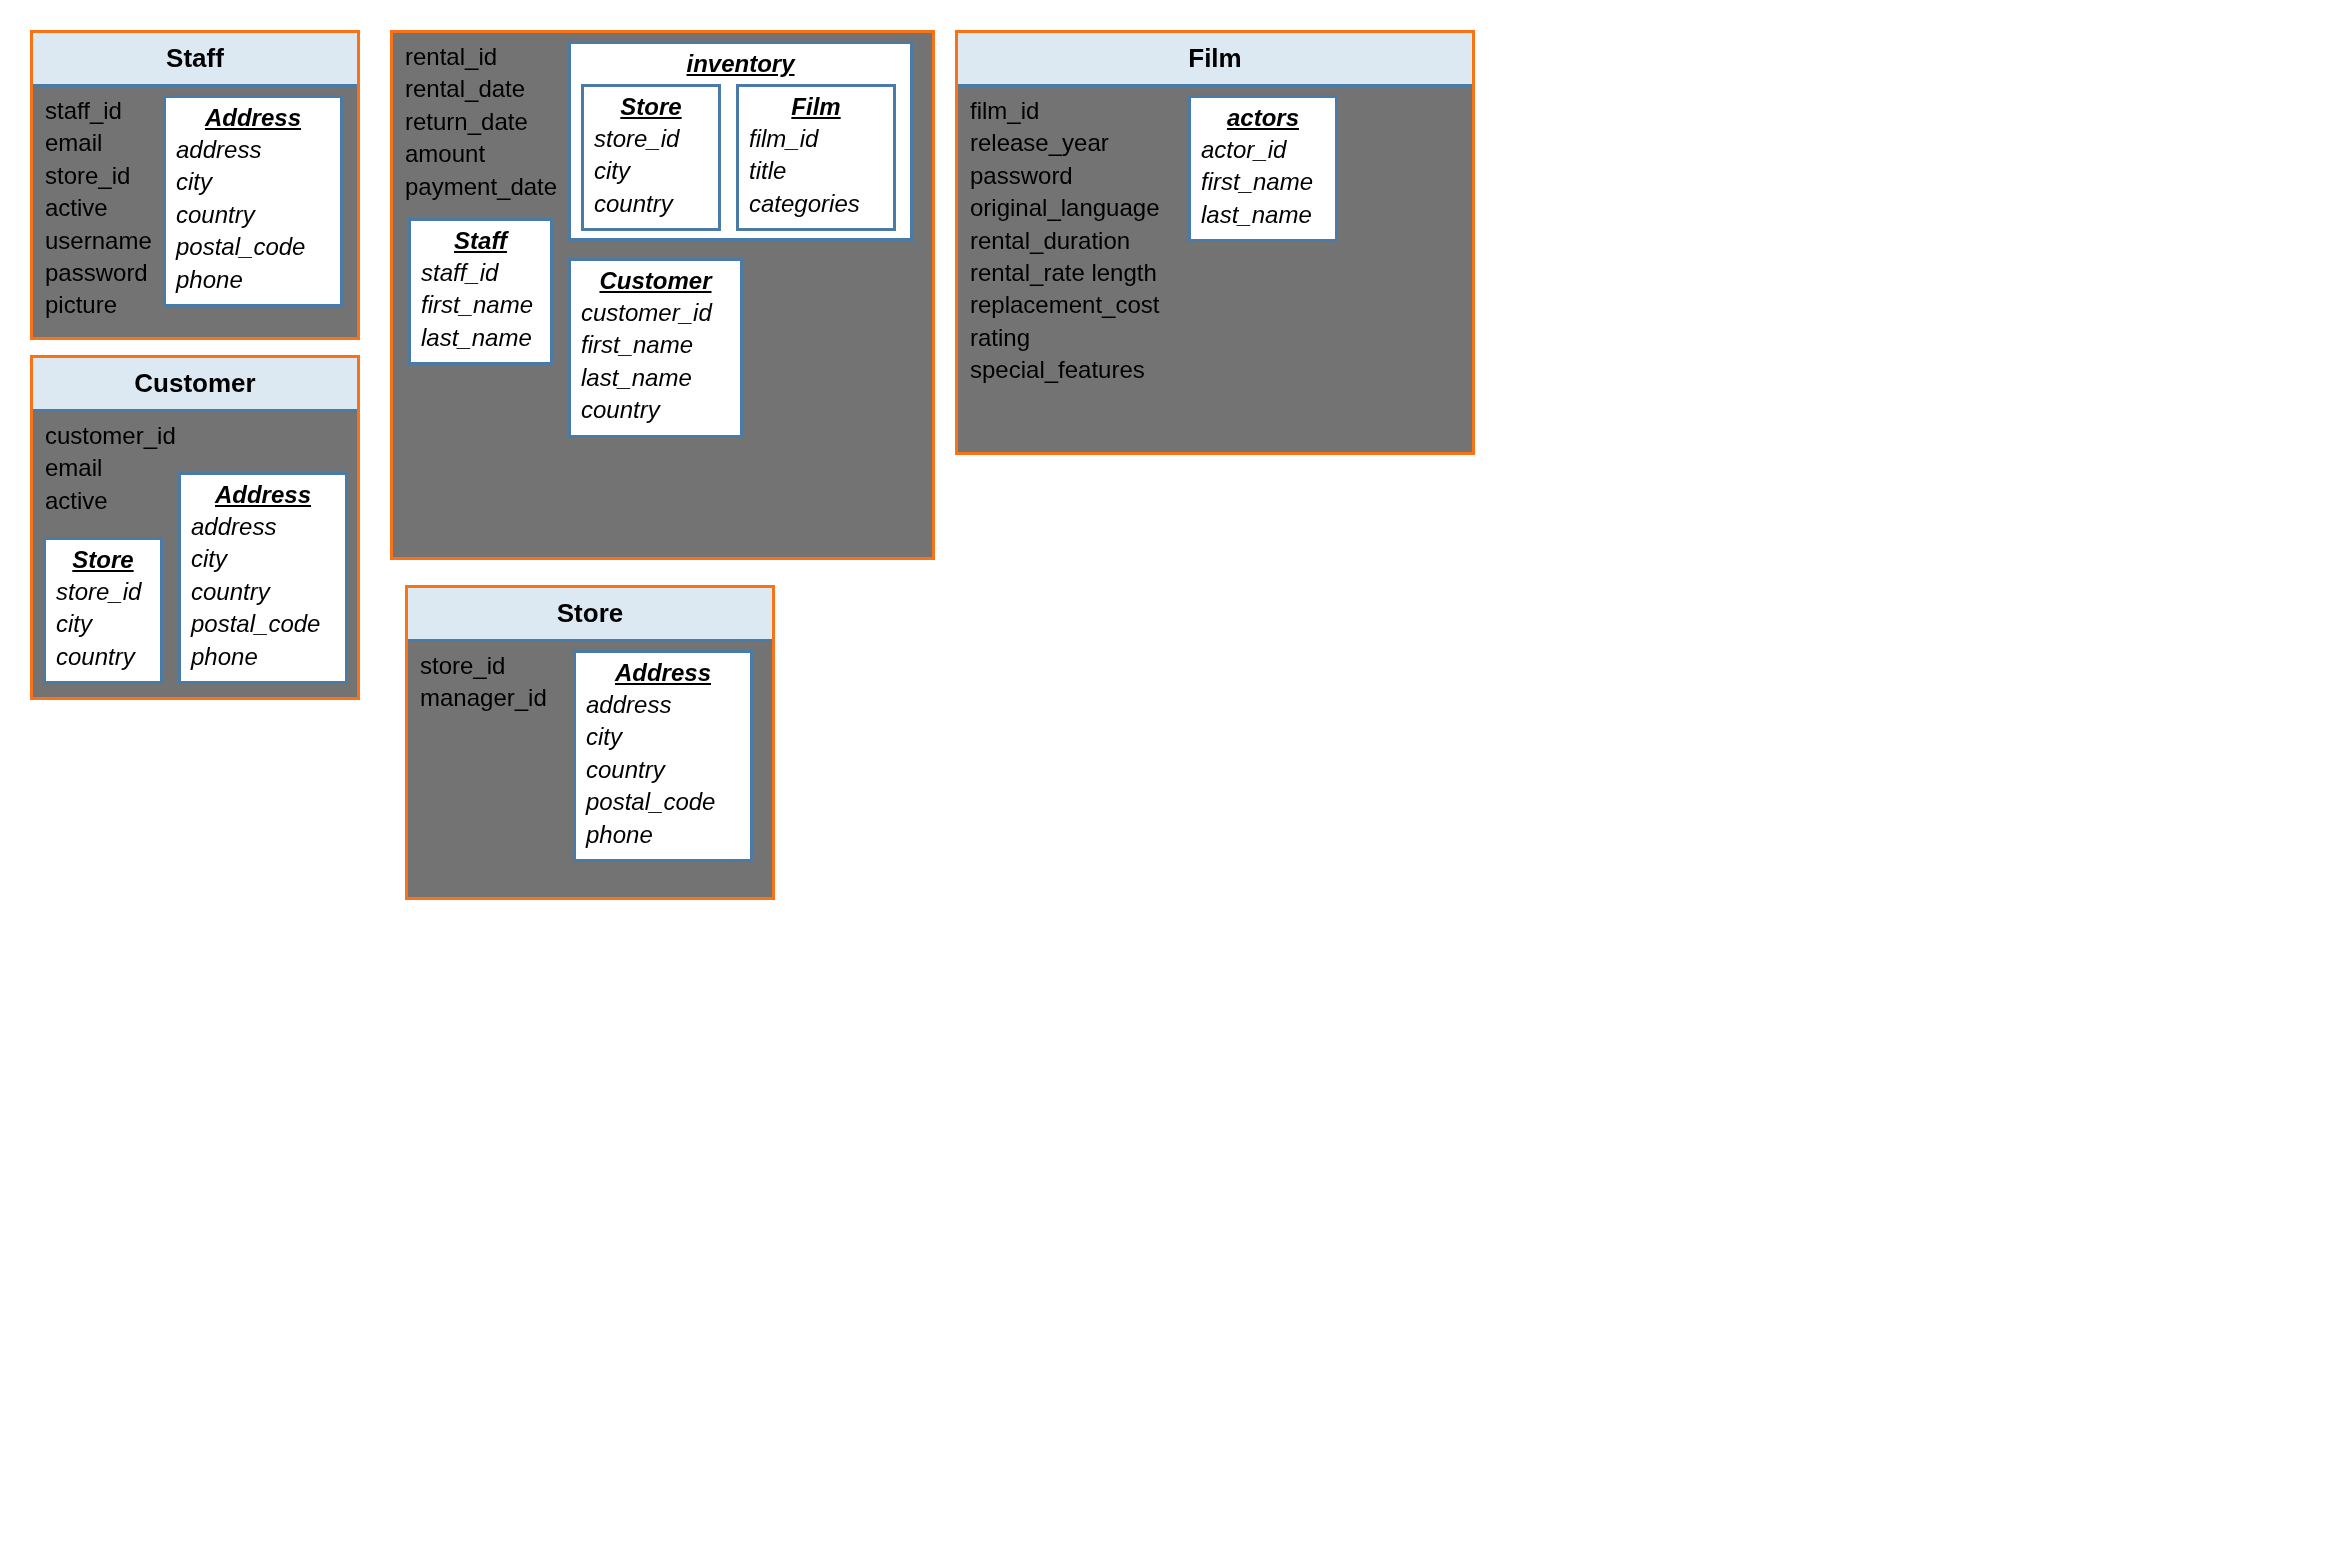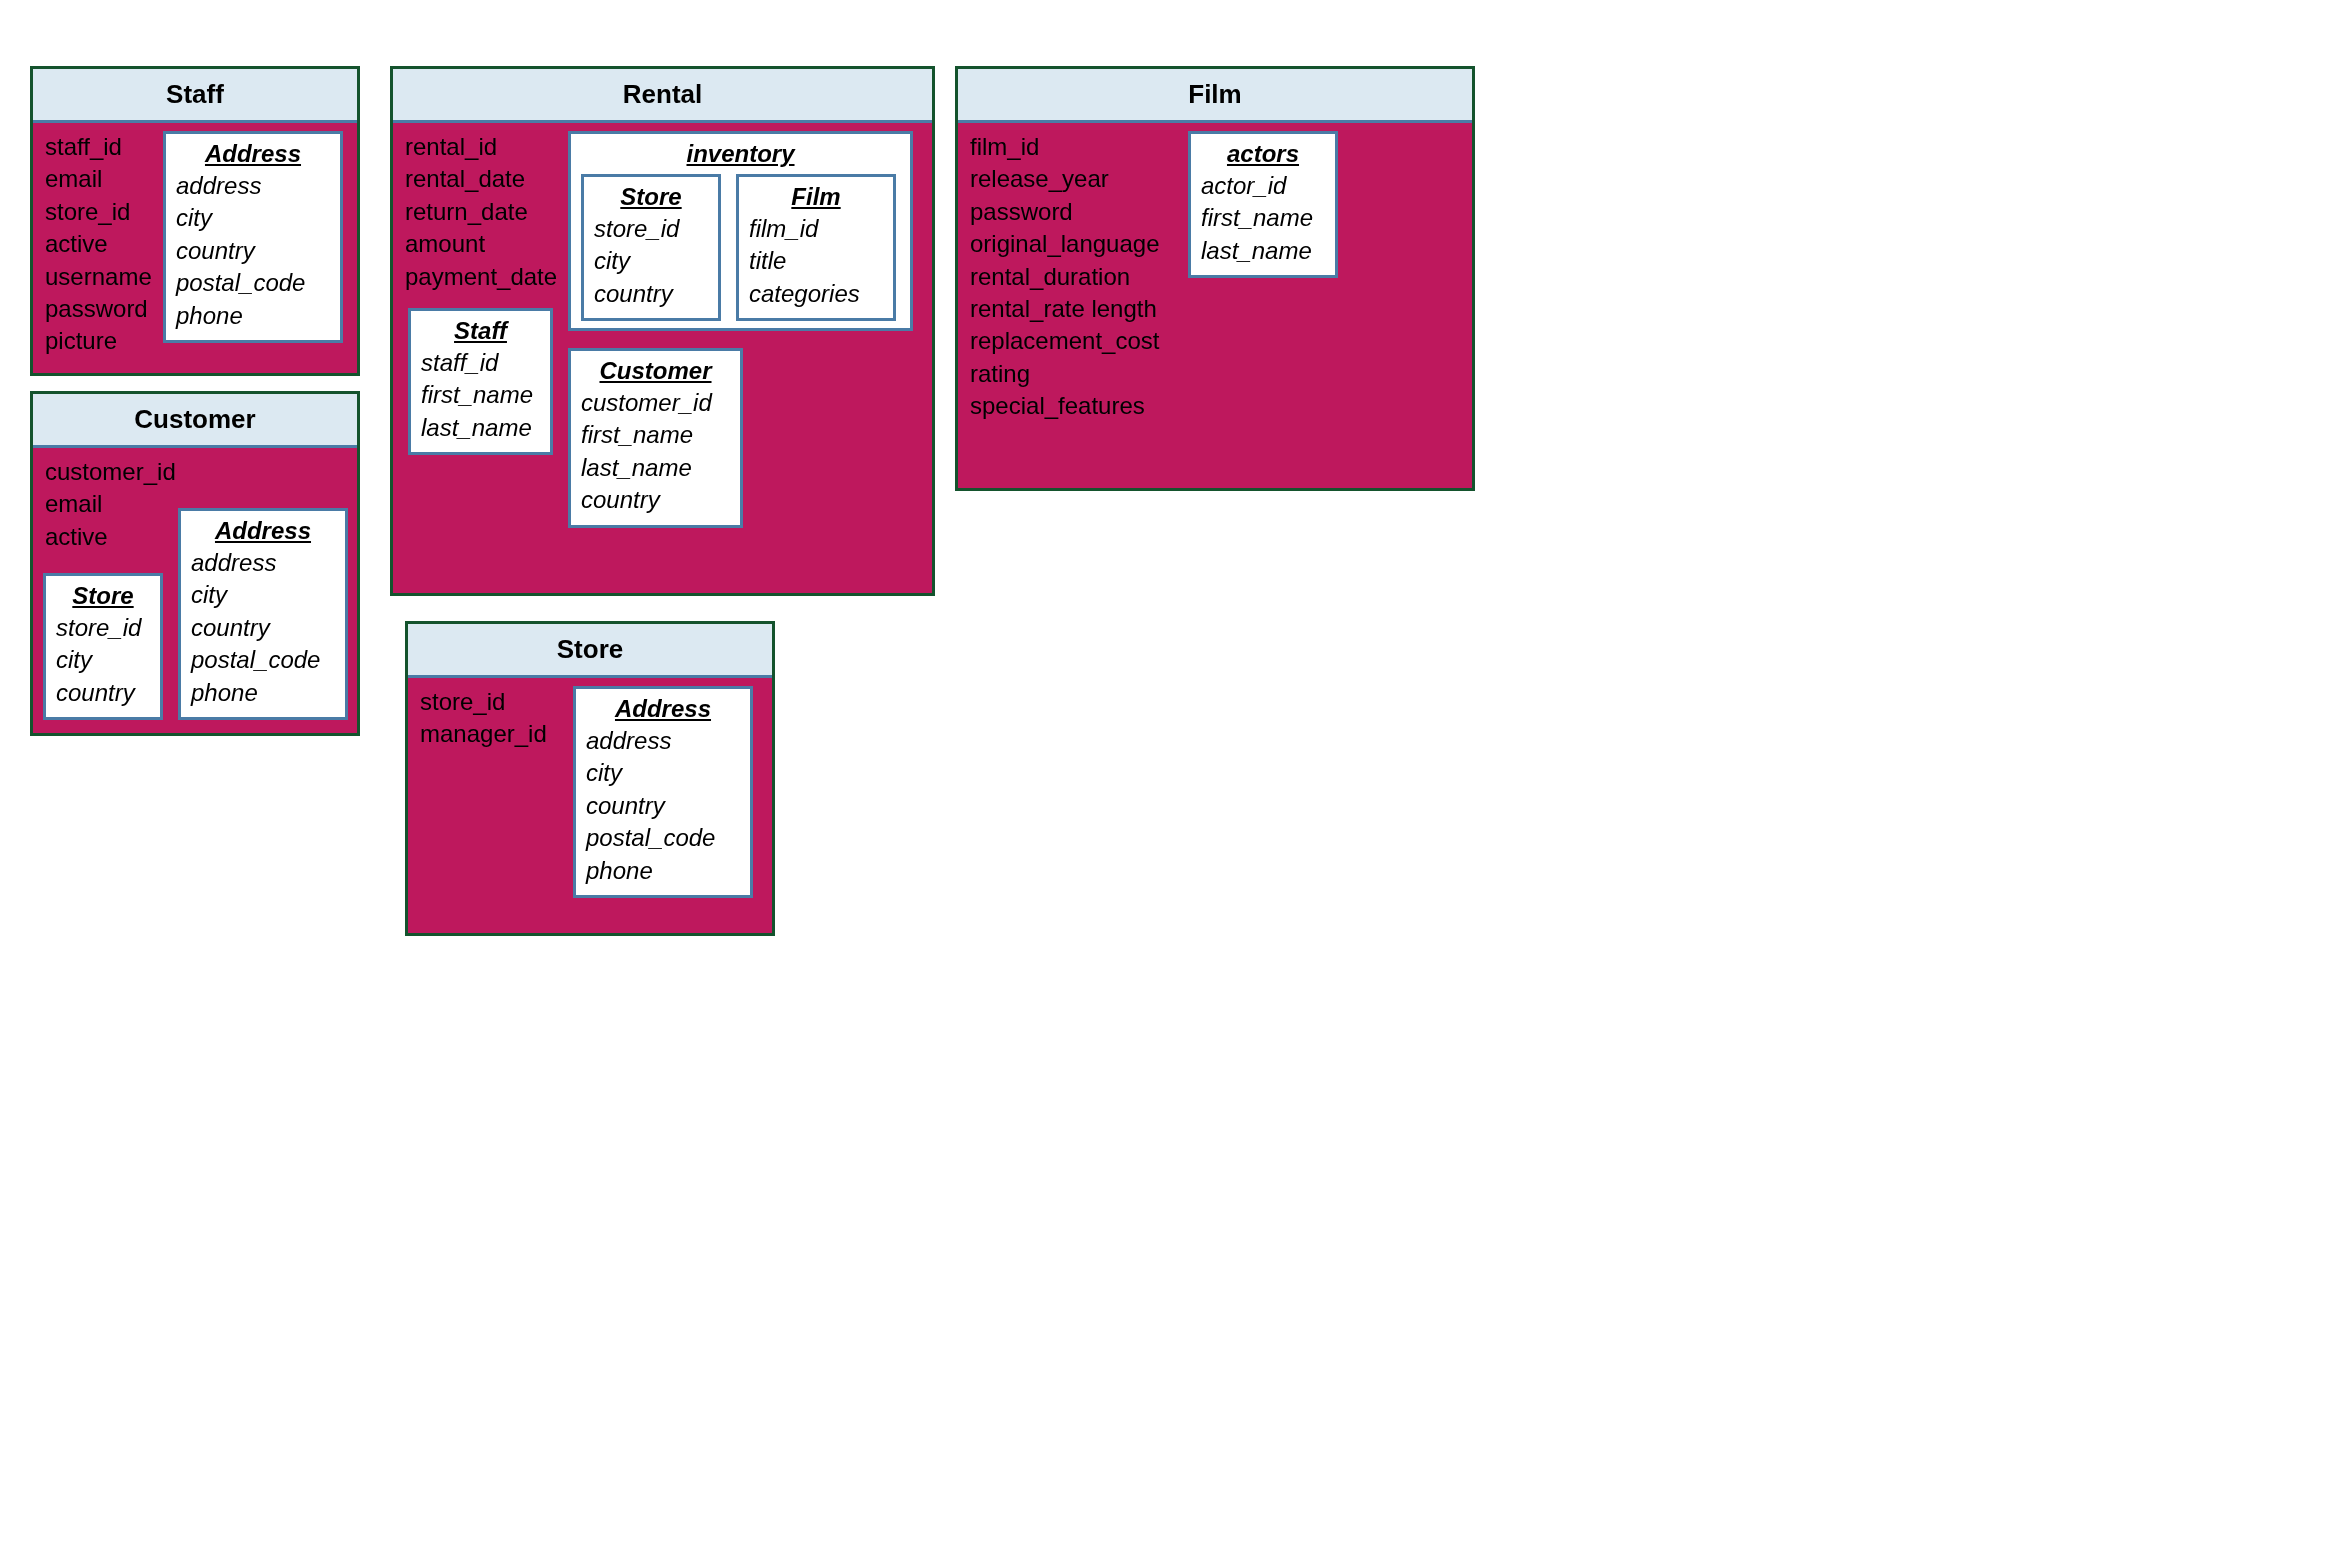--- a/index.html
+++ b/index.html
@@ -9,23 +9,22 @@
       padding: 20px;
       font-size: 24px;
     }
     .canvas {
       position: relative;
       width: 1500px;
       height: 1000px;
     }
     .entity {
       position: absolute;
-      border: 3px solid #14532d;
-      background: #be185d;
-      margin-top: 36px;
+      border: 3px solid #f97316;
+      background: #737373;
     }
     .entity-header {
       background: #dce9f2;
       border-bottom: 3px solid #4a7ba6;
       text-align: center;
       font-weight: bold;
       padding: 10px 8px;
       font-size: 26px;
     }
     .entity-body {
@@ -105,21 +104,20 @@
           <div class="field">city</div>
           <div class="field">country</div>
           <div class="field">postal_code</div>
           <div class="field">phone</div>
         </div>
       </div>
     </div>
   </div>
 
   <div class="entity" style="left:370px; top:10px; width:545px; height:530px;">
-    <div class="entity-header">Rental</div>
     <div class="entity-body" style="height:478px;">
       <div class="fields">
         <div class="field">rental_id</div>
         <div class="field">rental_date</div>
         <div class="field">return_date</div>
         <div class="field">amount</div>
         <div class="field">payment_date</div>
       </div>
 
       <div class="nested" style="left:175px; top:8px; width:345px; height:200px;">

